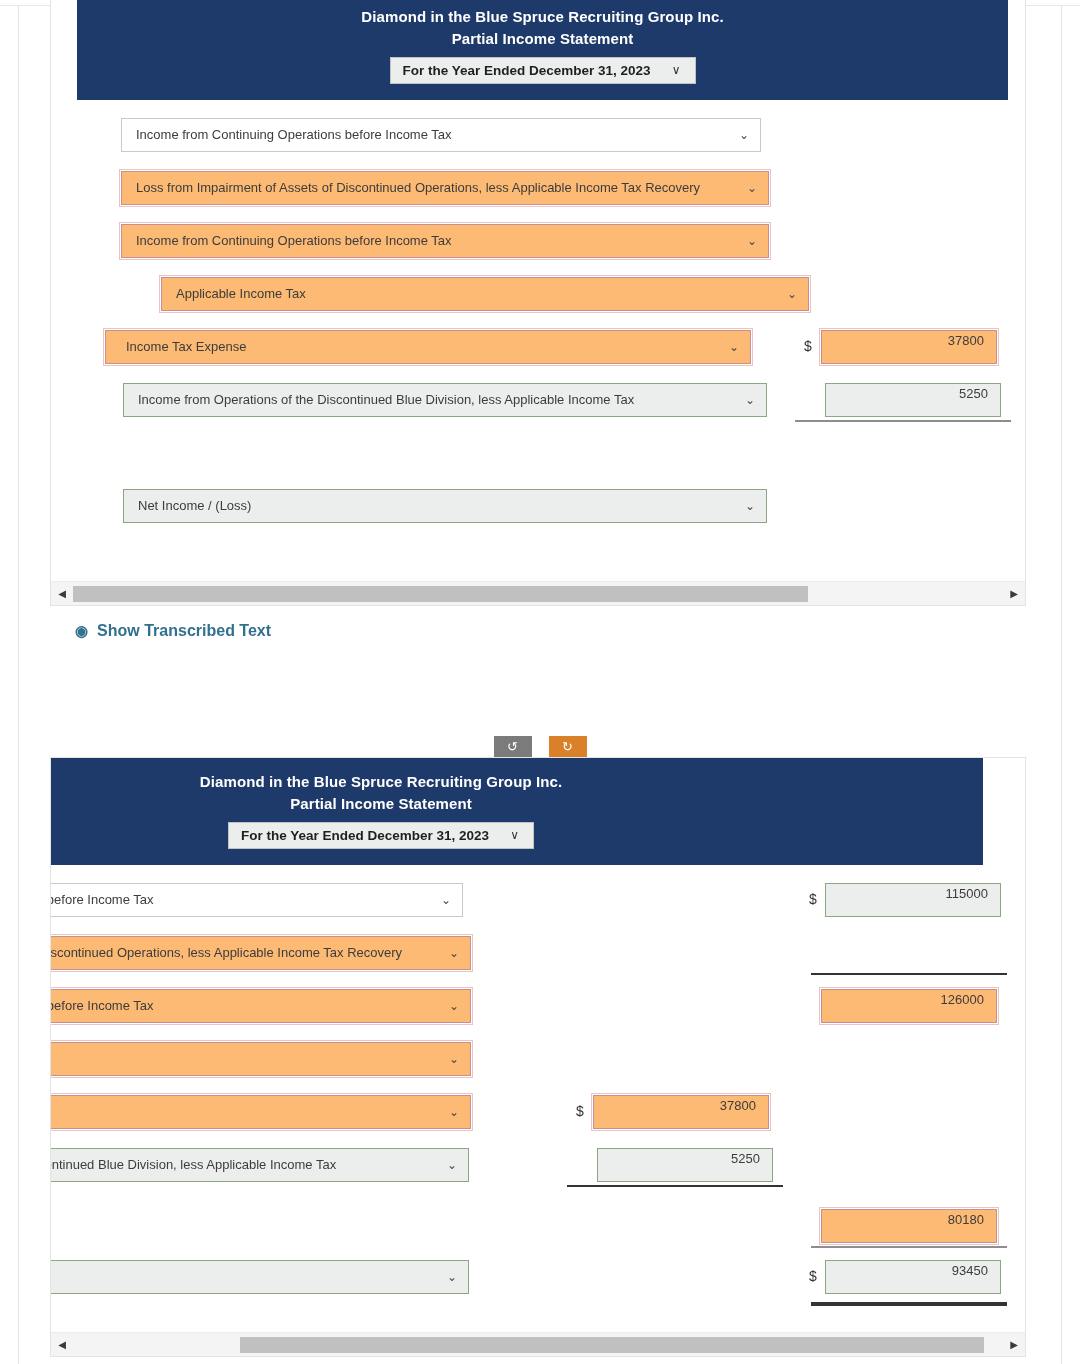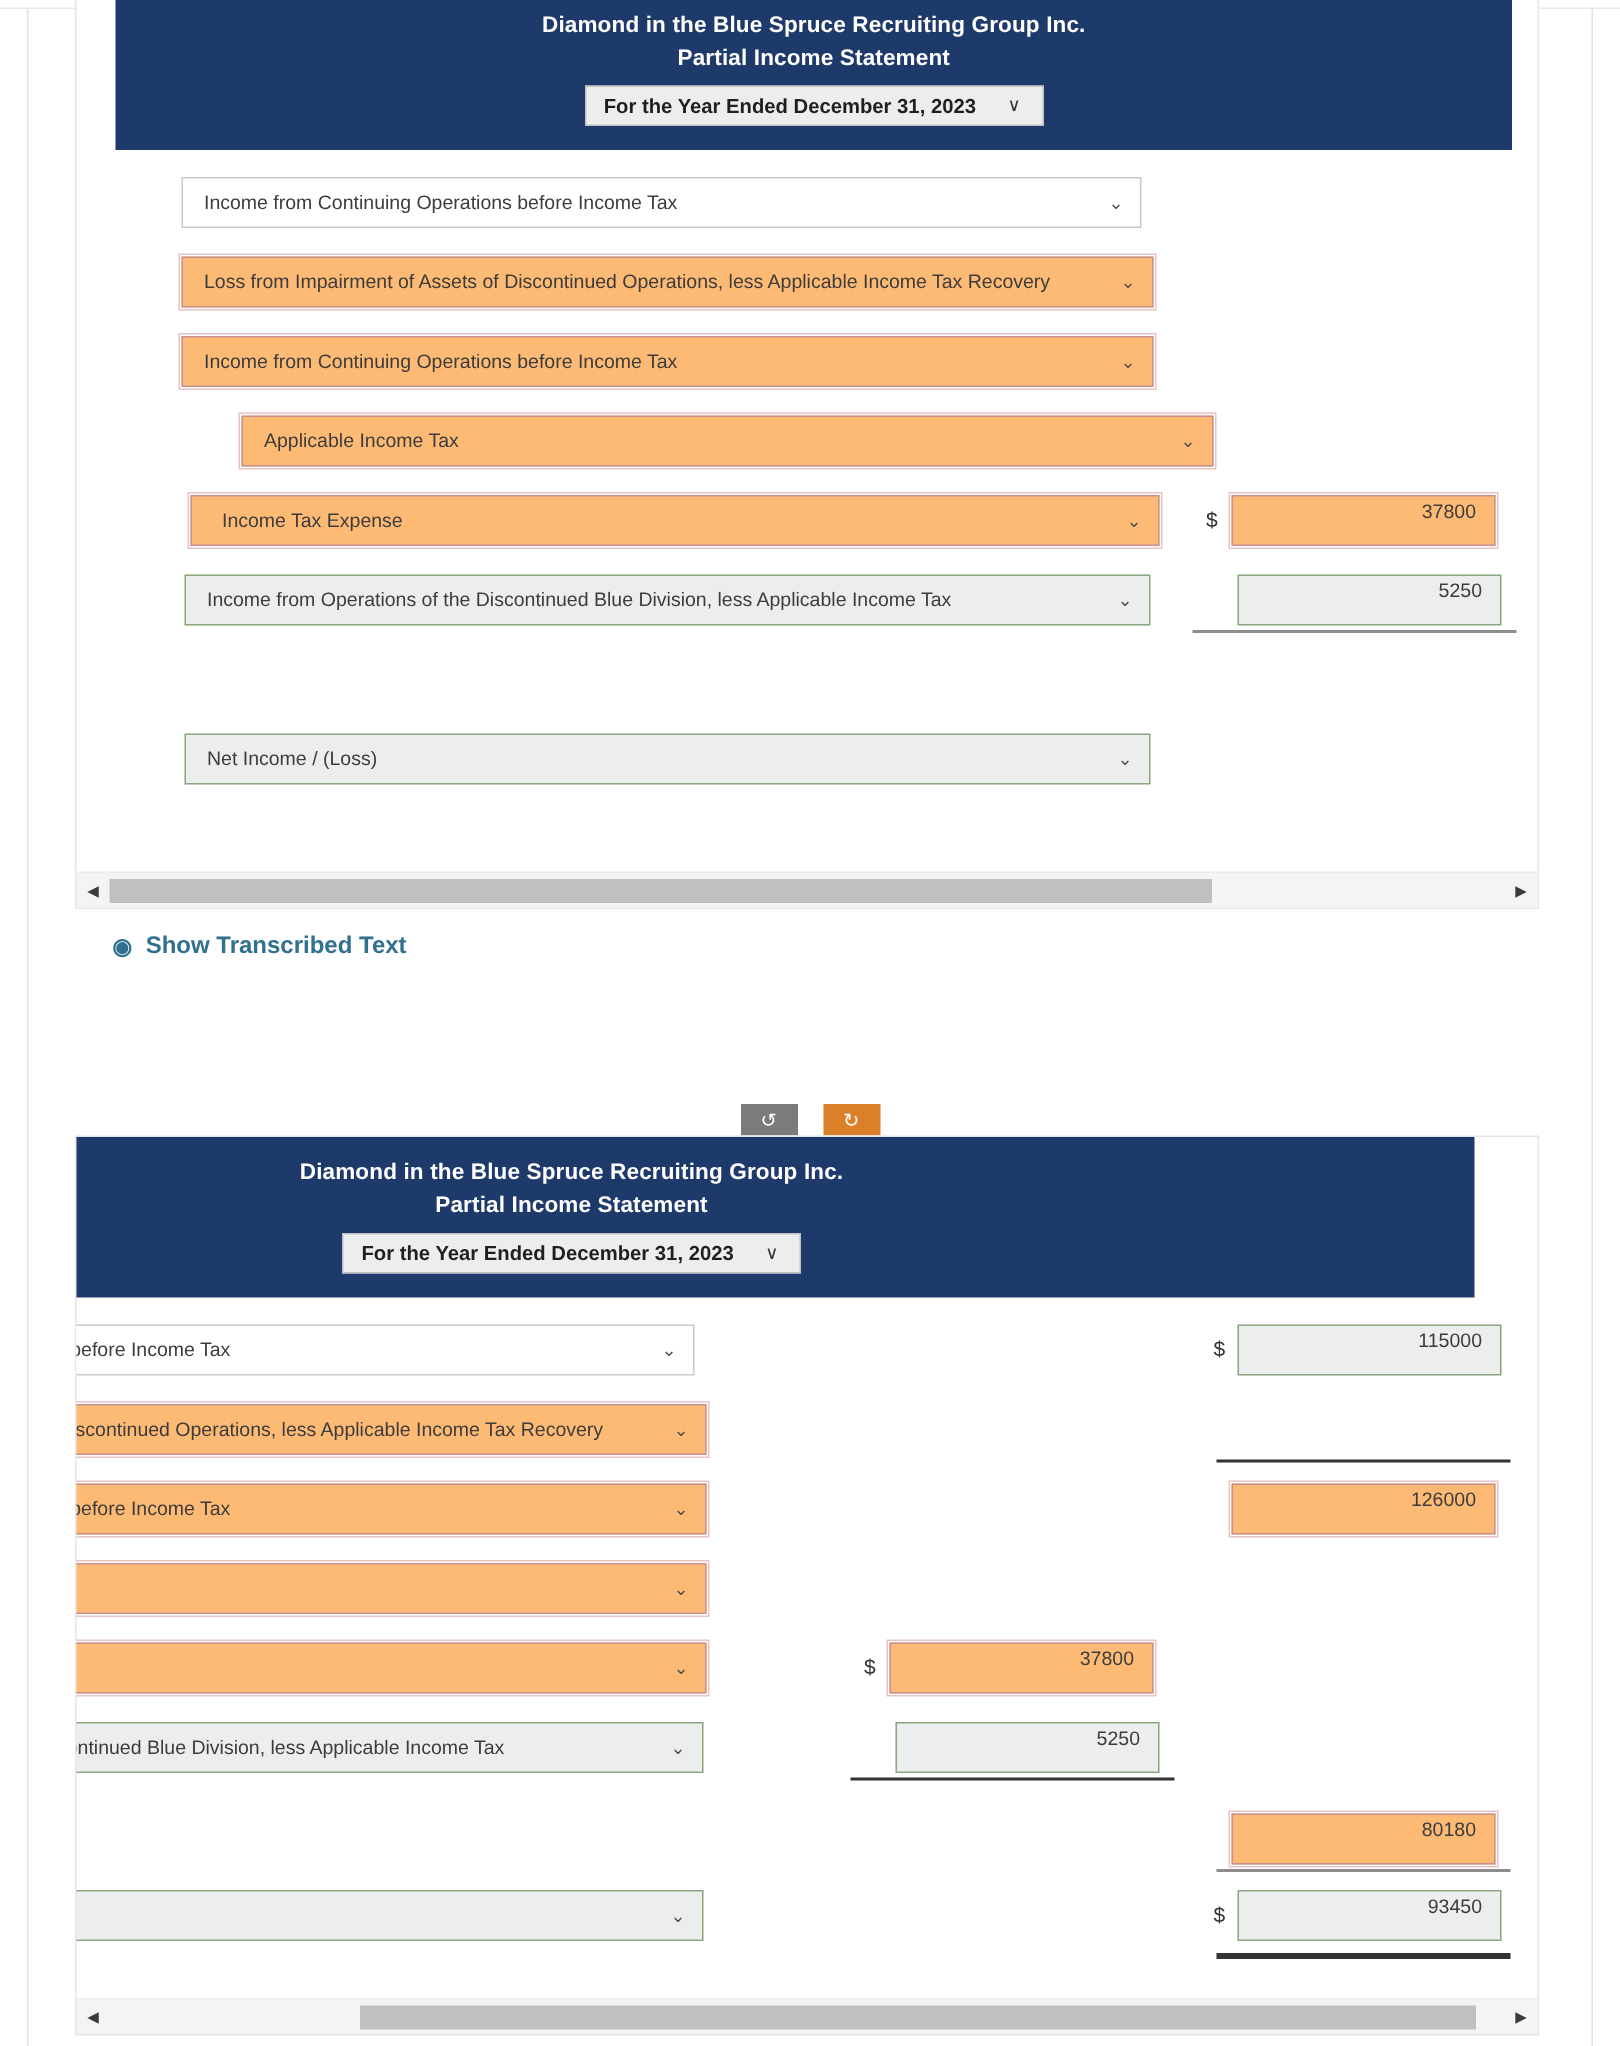--- a/index.html
+++ b/index.html
@@ -261,21 +261,21 @@
         </div>
 
         <div class="row">
           <div class="sel err" style="left:44px; width:648px;margin-left:40px;">
             <span>Applicable Income Tax</span>
             <span class="chev">⌄</span>
           </div>
         </div>
 
         <div class="row">
-          <div class="sel err" style="left:50px; width:646px;padding-left:20px;">
+          <div class="sel err" style="left:28px; width:646px;padding-left:20px;">
             <span>Income Tax Expense</span>
             <span class="chev">⌄</span>
           </div>
           <div class="dollar" style="left:727px;">$</div>
           <div class="amt err" style="left:744px;">37800</div>
         </div>
 
         <div class="row">
           <div class="sel ok" style="left:46px; width:644px;">
             <span>Income from Operations of the Discontinued Blue Division, less Applicable Income Tax</span>

